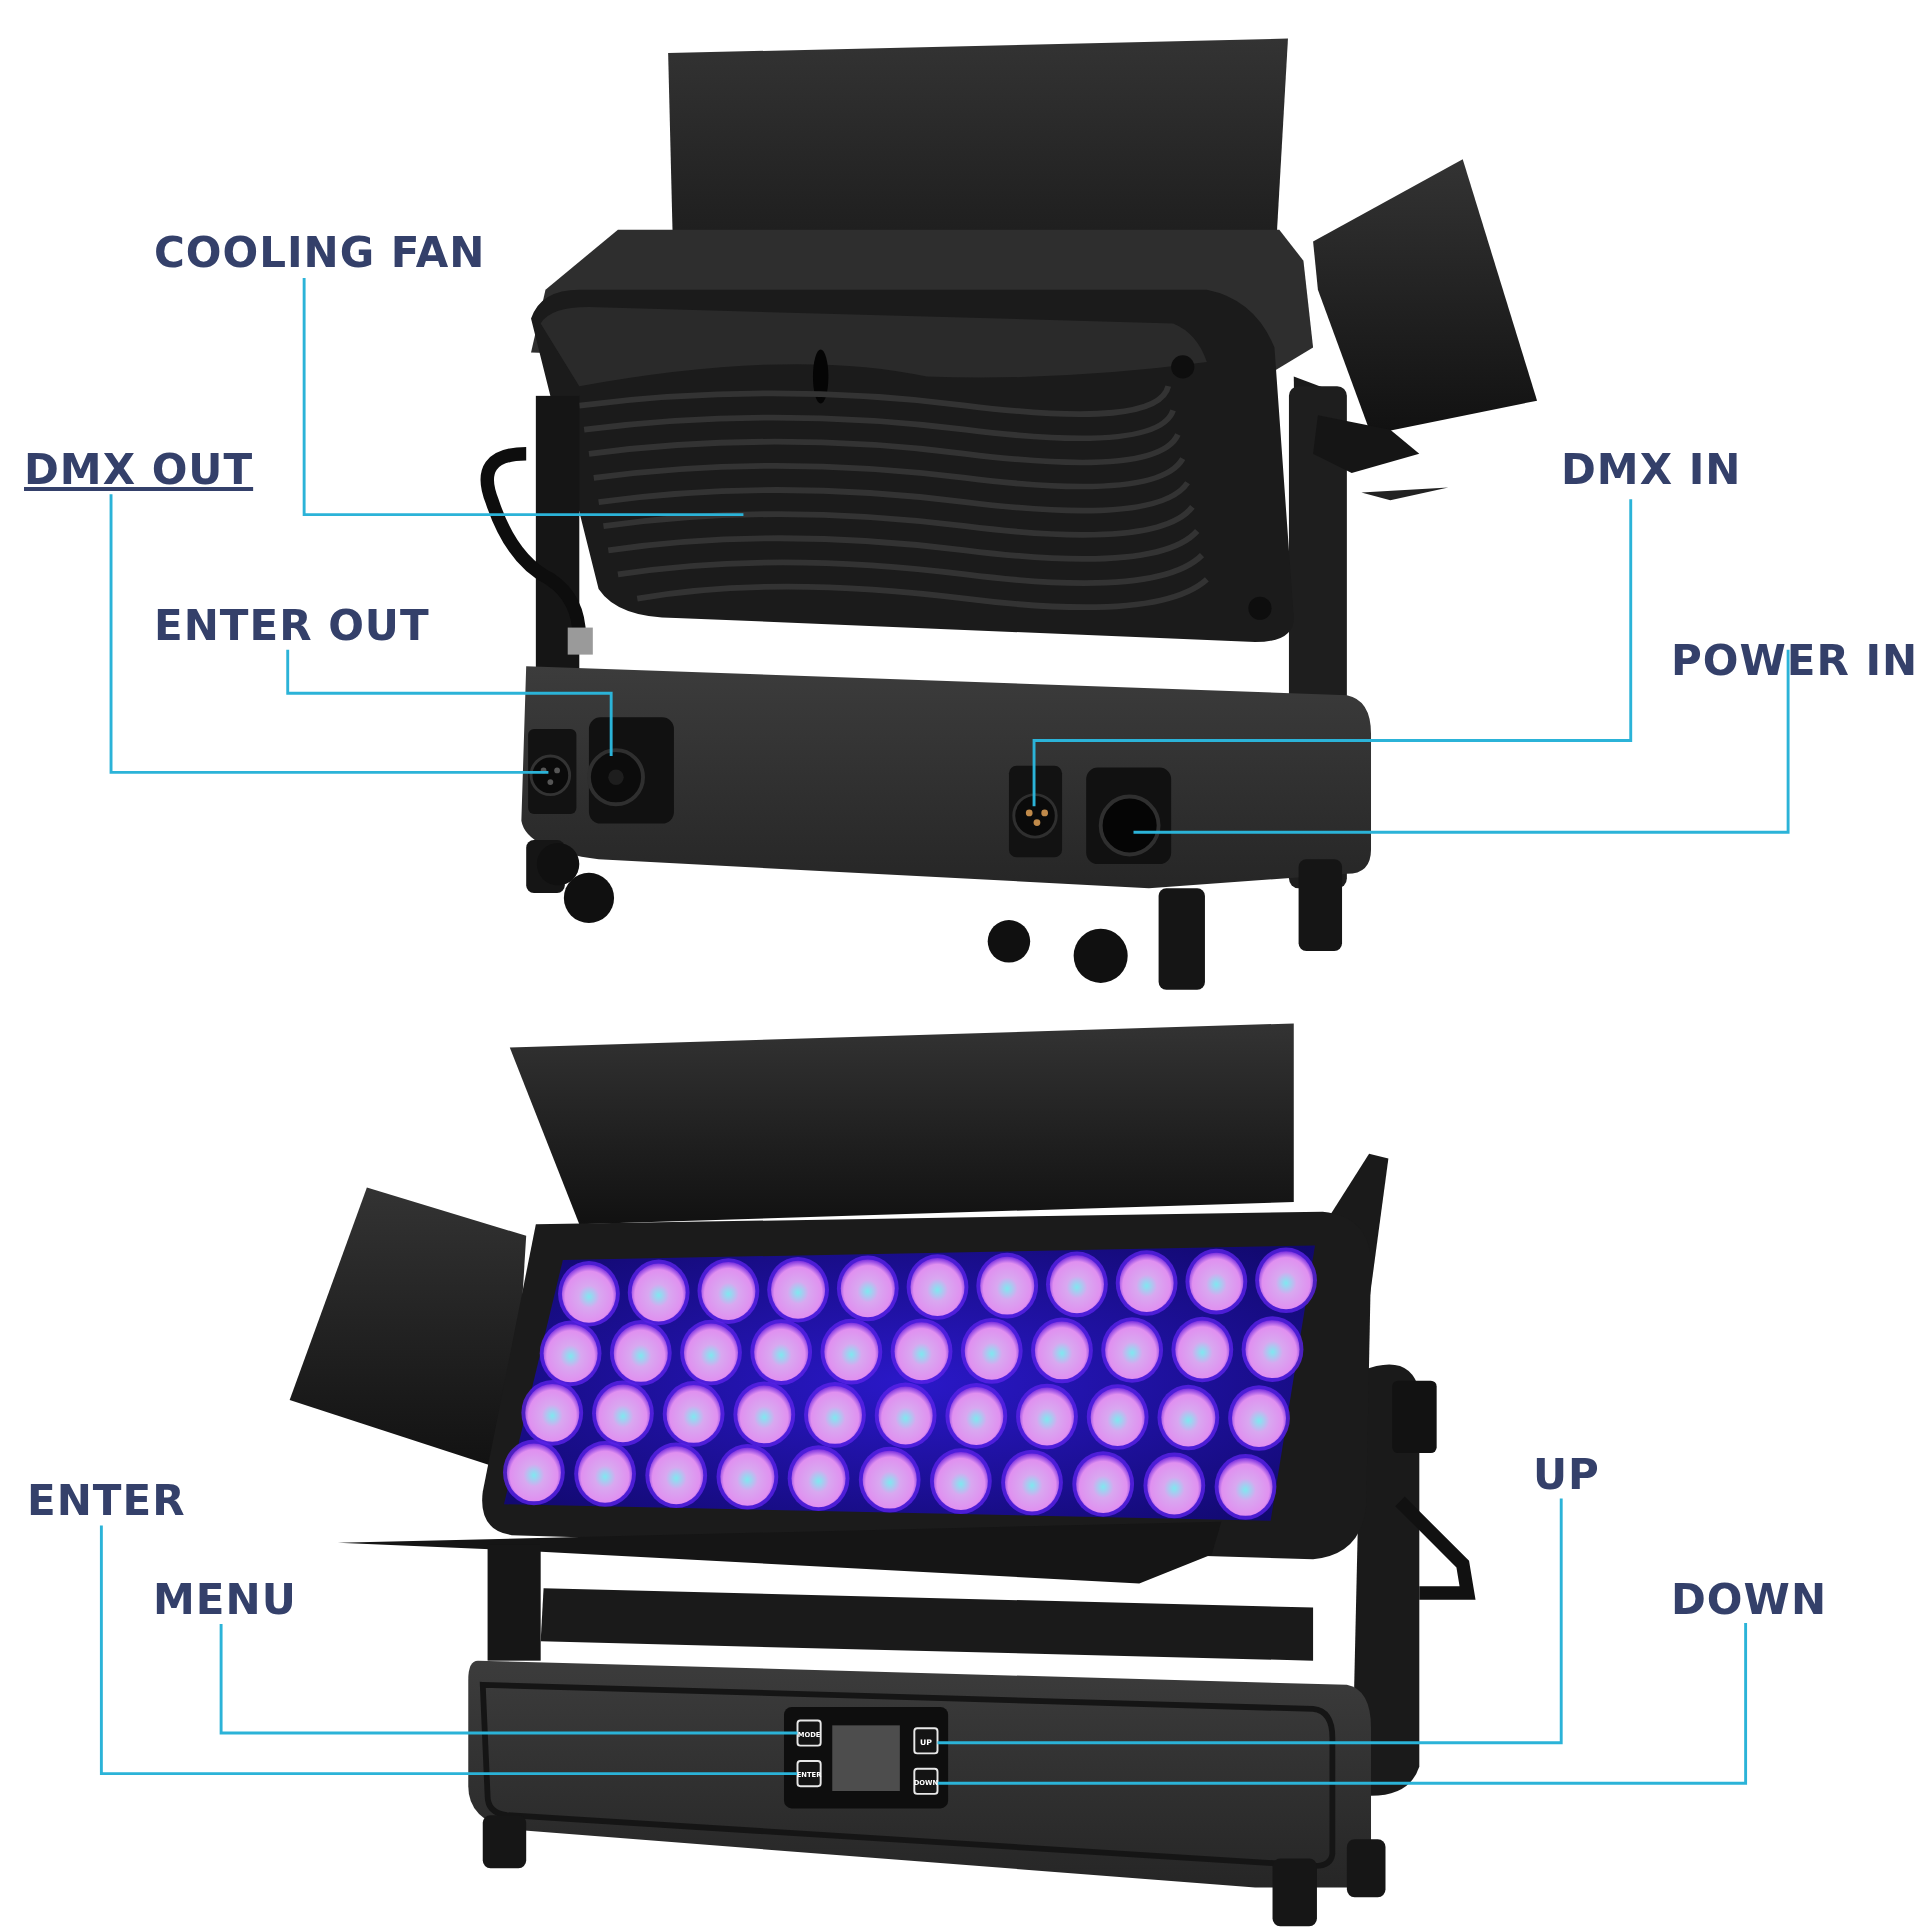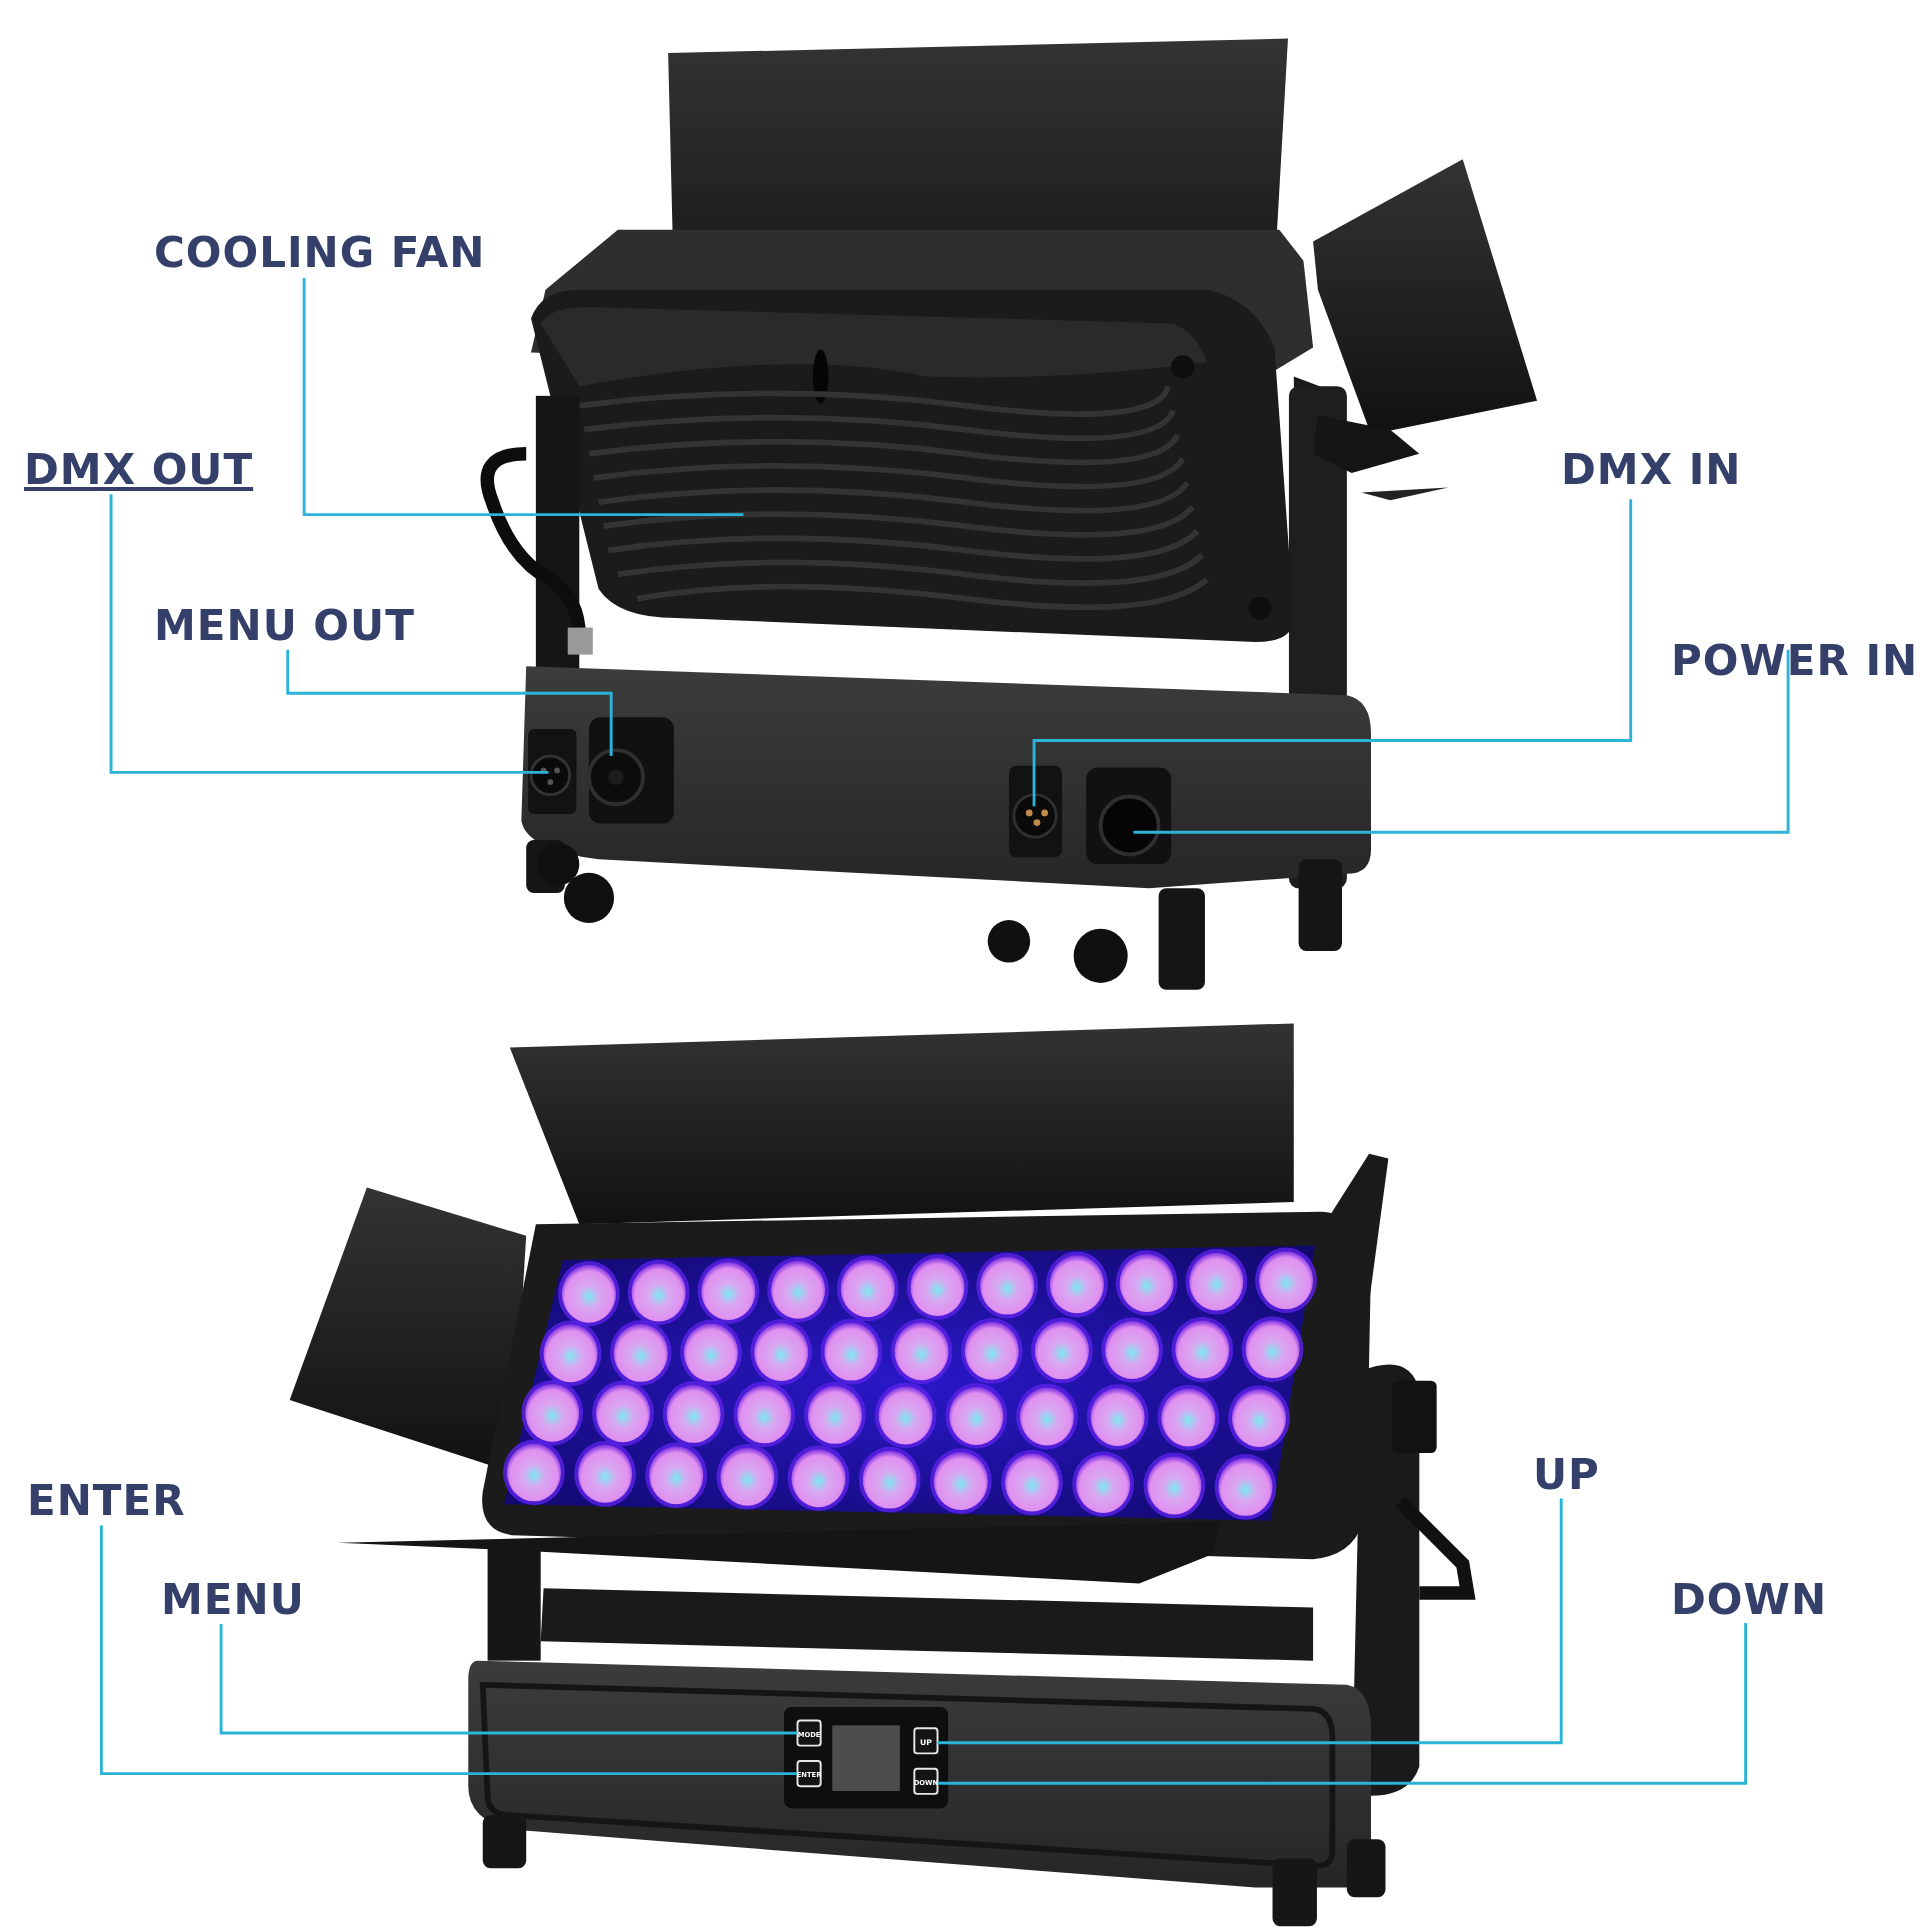--- a/index.html
+++ b/index.html
@@ -268,22 +268,22 @@
     </g>
 
     <text class="btn-text" x="838" y="1799" font-size="7" text-anchor="middle">MODE</text>
     <text class="btn-text" x="838" y="1841" font-size="7" text-anchor="middle">ENTER</text>
     <text class="btn-text" x="959" y="1807" font-size="8" text-anchor="middle">UP</text>
     <text class="btn-text" x="959" y="1849" font-size="7" text-anchor="middle">DOWN</text>
   </svg>
 
   <div class="label" style="left:154px;top:232px;text-align:right;">COOLING FAN</div>
   <div class="label" style="left:24px;top:449px;text-decoration:underline;">DMX OUT</div>
-  <div class="label" style="left:154px;top:605px;">MENU OUT</div>
+  <div class="label" style="left:154px;top:605px;">ENTER OUT</div>
   <div class="label" style="left:1561px;top:449px;text-align:center;">DMX IN</div>
   <div class="label" style="left:1671px;top:605px;margin-top:35px;">POWER IN</div>
 
   <div class="label" style="left:27px;top:1480px;">ENTER</div>
-  <div class="label" style="left:161px;top:1579px;">MENU</div>
+  <div class="label" style="left:153px;top:1579px;">MENU</div>
   <div class="label" style="left:1533px;top:1454px;">UP</div>
   <div class="label" style="left:1671px;top:1579px;">DOWN</div>
 </div>
 
 
 </body></html>

